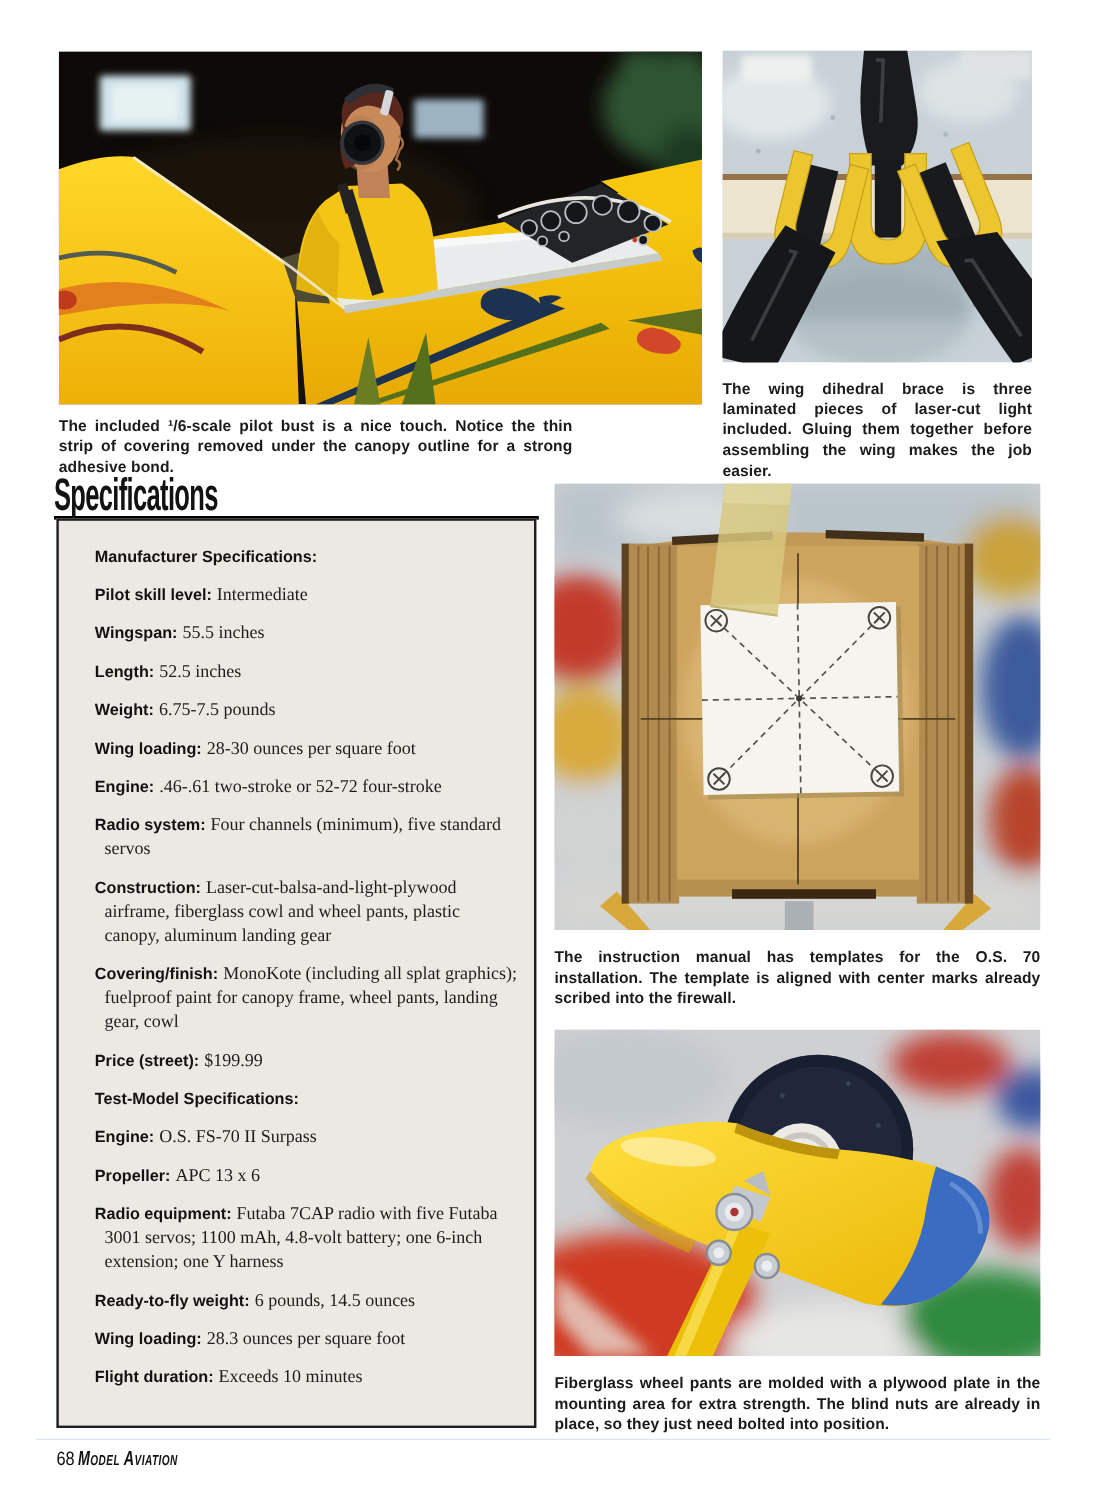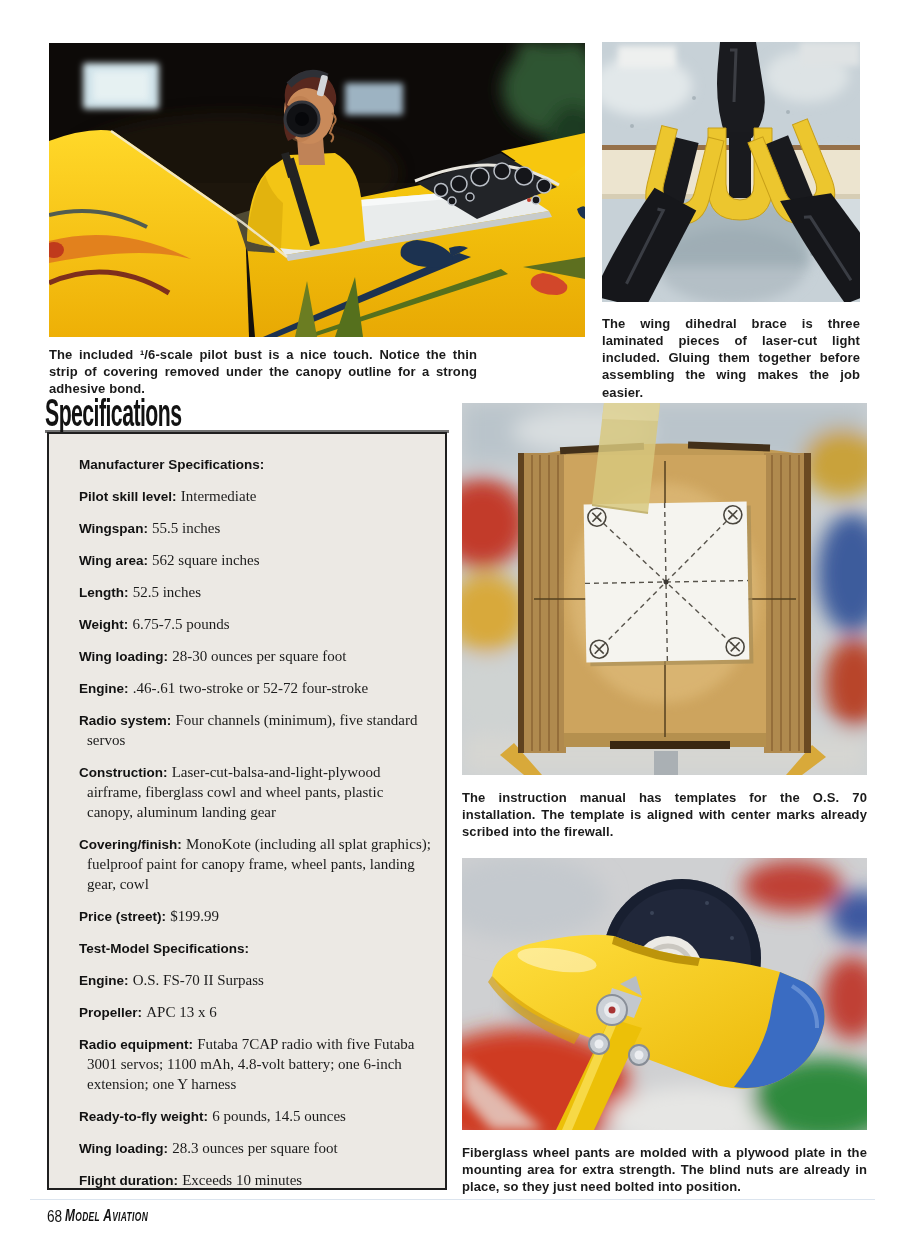--- a/index.html
+++ b/index.html
@@ -8,21 +8,21 @@
   .photo{display:block;}
   .caption{font-weight:bold;font-size:13px;line-height:1.32;color:#1b1b1b;text-align:justify;letter-spacing:.1px;}
   #fig-pilot{left:49px;top:43px;width:428px;}
   #fig-pilot .caption{margin-top:9px;}
   #fig-clamps{left:602px;top:42px;width:258px;}
   #fig-clamps .caption{margin-top:13px;}
   #fig-firewall{left:462px;top:403px;width:405px;}
   #fig-firewall .caption{margin-top:14px;}
   #fig-wheelpant{left:462px;top:858px;width:405px;}
   #fig-wheelpant .caption{margin-top:14px;}
-  #spec-heading{position:absolute;left:45px;top:396px;width:404px;height:34px;border-bottom:3px solid #737373;}
+  #spec-heading{position:absolute;left:45px;top:396px;width:404px;height:34px;border-bottom:3px solid #000000;}
   #spec-heading .ht{display:inline-block;transform:scaleX(.56);transform-origin:0 100%;font-size:38px;font-weight:bold;letter-spacing:-1px;line-height:34px;color:#121212;white-space:nowrap;}
   #spec-box{position:absolute;left:47px;top:432px;width:400px;height:758px;background:#ece9e4;border:2px solid #1f1f1f;box-sizing:border-box;padding:20px 13px 0 16px;}
   .spec-row{margin-bottom:12px;font-size:15px;line-height:19px;padding-left:22px;text-indent:-8px;color:#1a1a1a;}
   .spec-label{font-family:"Liberation Sans",sans-serif;font-weight:bold;font-size:13.5px;color:#121212;}
   .spec-value{font-family:"Liberation Serif",serif;font-size:15px;color:#1c1c1c;}
   #footer-rule{position:absolute;left:30px;top:1199px;width:845px;height:1px;background:#dbe4ee;}
   #page-footer{position:absolute;left:47px;top:1206px;display:flex;align-items:flex-end;gap:0;color:#111;}
   #page-footer .num{font-size:16px;display:inline-block;transform:scaleX(.85);transform-origin:0 100%;}
   #page-footer .mag{font-size:17px;font-weight:bold;font-style:italic;font-variant:small-caps;display:inline-block;transform:scaleX(.7);transform-origin:0 100%;white-space:nowrap;letter-spacing:.5px;}
 </style>
@@ -192,21 +192,20 @@
   </figure>
 
   <div id="spec-heading">
     <span class="ht">Specifications</span>
   </div>
 
   <div id="spec-box">
     <div class="spec-row"><span class="spec-label">Manufacturer Specifications:</span> <span class="spec-value"></span></div>
     <div class="spec-row"><span class="spec-label">Pilot skill level:</span> <span class="spec-value">Intermediate</span></div>
     <div class="spec-row"><span class="spec-label">Wingspan:</span> <span class="spec-value">55.5 inches</span></div>
-    <div class="spec-row"><span class="spec-label">Wing area:</span> <span class="spec-value">562 square inches</span></div>
     <div class="spec-row"><span class="spec-label">Length:</span> <span class="spec-value">52.5 inches</span></div>
     <div class="spec-row"><span class="spec-label">Weight:</span> <span class="spec-value">6.75-7.5 pounds</span></div>
     <div class="spec-row"><span class="spec-label">Wing loading:</span> <span class="spec-value">28-30 ounces per square foot</span></div>
     <div class="spec-row"><span class="spec-label">Engine:</span> <span class="spec-value">.46-.61 two-stroke or 52-72 four-stroke</span></div>
     <div class="spec-row"><span class="spec-label">Radio system:</span> <span class="spec-value">Four channels (minimum), five standard servos</span></div>
     <div class="spec-row"><span class="spec-label">Construction:</span> <span class="spec-value">Laser-cut-balsa-and-light-plywood airframe, fiberglass cowl and wheel pants, plastic canopy, aluminum landing gear</span></div>
     <div class="spec-row"><span class="spec-label">Covering/finish:</span> <span class="spec-value">MonoKote (including all splat graphics); fuelproof paint for canopy frame, wheel pants, landing gear, cowl</span></div>
     <div class="spec-row"><span class="spec-label">Price (street):</span> <span class="spec-value">$199.99</span></div>
     <div class="spec-row"><span class="spec-label">Test-Model Specifications:</span> <span class="spec-value"></span></div>
     <div class="spec-row"><span class="spec-label">Engine:</span> <span class="spec-value">O.S. FS-70 II Surpass</span></div>

